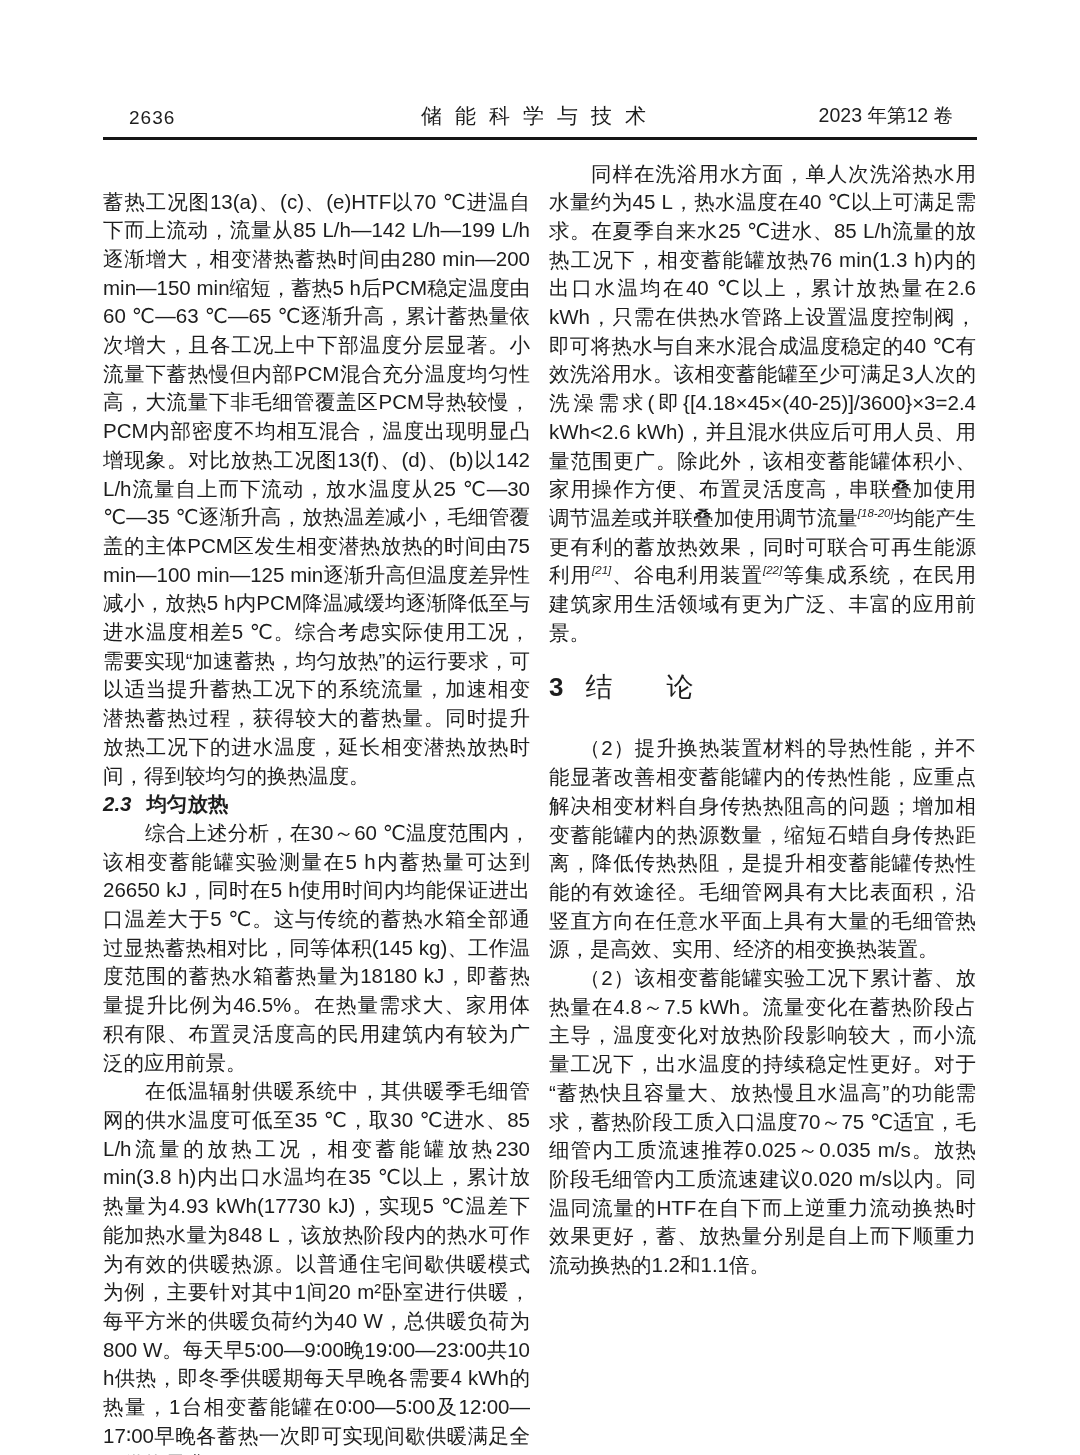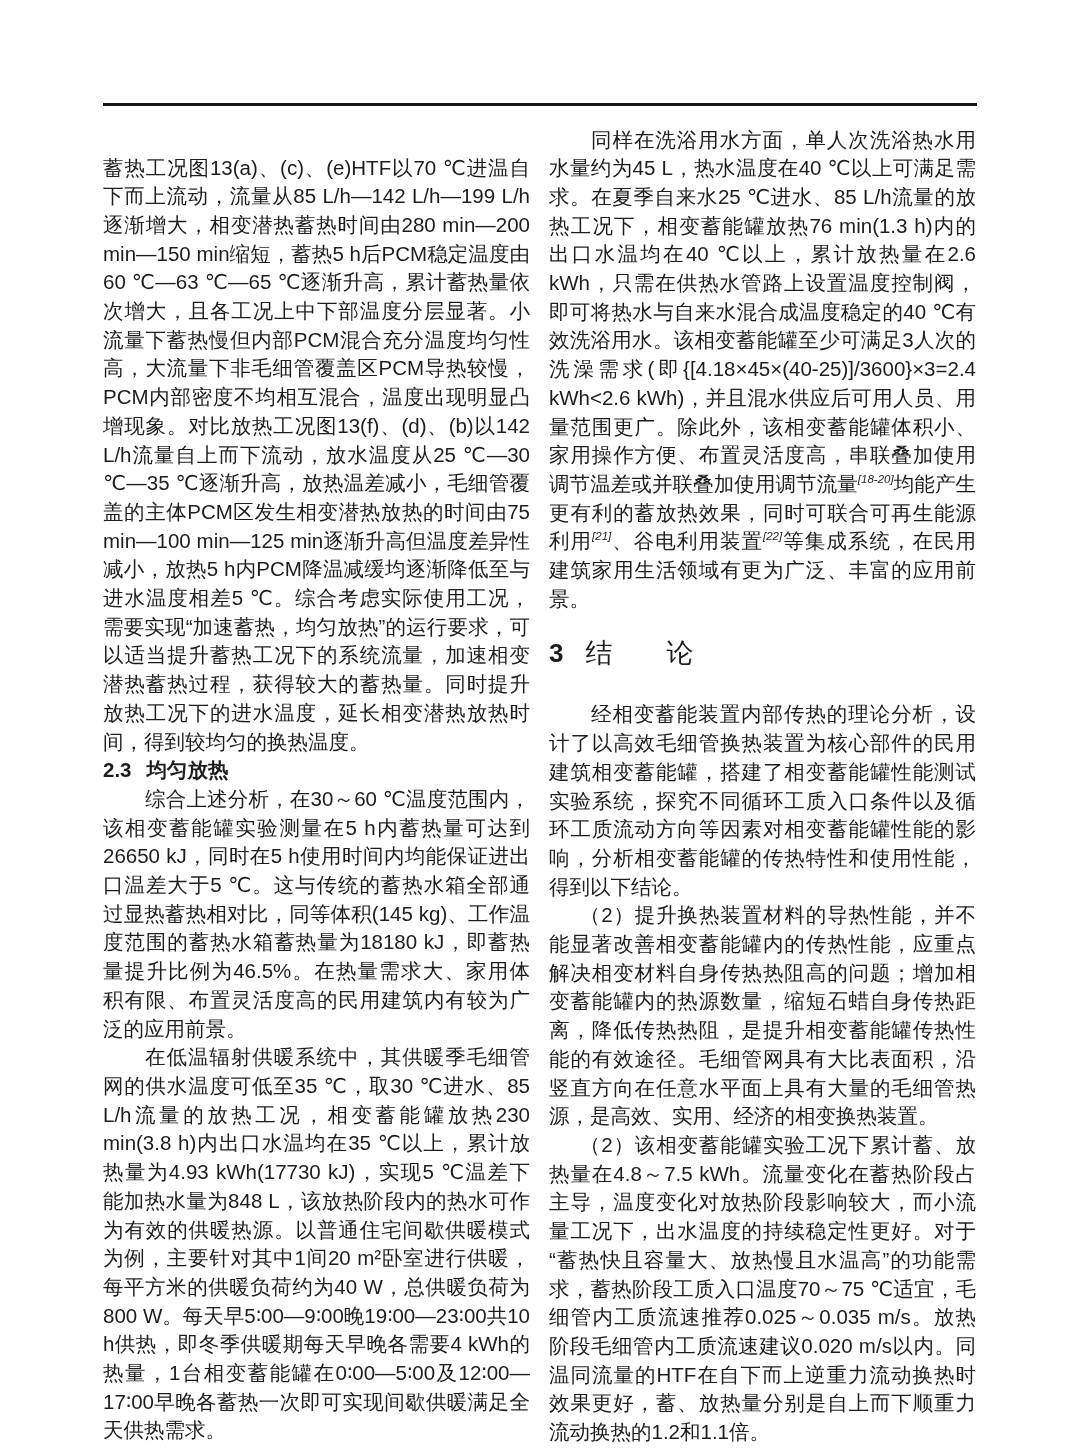--- a/index.html
+++ b/index.html
@@ -73,21 +73,21 @@
   .col p.numbered {
     text-indent: 1.5em;
   }
   .h23 {
     margin: 0;
     font-size: 20.5px;
     line-height: 28.7px;
     font-weight: bold;
     text-indent: 0;
   }
-  .h23 .h23num { margin-right: 15px; }
+  .h23 .h23num { margin-right: 15px; font-style: italic; }
   .h3 {
     margin: 25px 0 32px 0;
     font-size: 27px;
     line-height: 30px;
     font-weight: normal;
   }
   .h3 .h3num {
     font-weight: bold;
     font-size: 26px;
     margin-right: 22px;
@@ -98,39 +98,43 @@
     vertical-align: super;
     letter-spacing: 0;
     font-style: italic;
   }
 </style>
 </head>
 <body>
 
 <div class="page">
 
+  <header class="header">
+    <span class="pagenum">2636</span>
+    <span class="jtitle">储能科学与技术</span>
+    <span class="vol">2023 年第12 卷</span>
+  </header>
 
   <div class="rule"></div>
 
   <main class="columns">
 
     <section class="col">
       <p class="noindent">蓄热工况图13(a)、(c)、(e)HTF以70 ℃进温自下而上流动，流量从85 L/h—142 L/h—199 L/h逐渐增大，相变潜热蓄热时间由280 min—200 min—150 min缩短，蓄热5 h后PCM稳定温度由60 ℃—63 ℃—65 ℃逐渐升高，累计蓄热量依次增大，且各工况上中下部温度分层显著。小流量下蓄热慢但内部PCM混合充分温度均匀性高，大流量下非毛细管覆盖区PCM导热较慢，PCM内部密度不均相互混合，温度出现明显凸增现象。对比放热工况图13(f)、(d)、(b)以142 L/h流量自上而下流动，放水温度从25 ℃—30 ℃—35 ℃逐渐升高，放热温差减小，毛细管覆盖的主体PCM区发生相变潜热放热的时间由75 min—100 min—125 min逐渐升高但温度差异性减小，放热5 h内PCM降温减缓均逐渐降低至与进水温度相差5 ℃。综合考虑实际使用工况，需要实现“加速蓄热，均匀放热”的运行要求，可以适当提升蓄热工况下的系统流量，加速相变潜热蓄热过程，获得较大的蓄热量。同时提升放热工况下的进水温度，延长相变潜热放热时间，得到较均匀的换热温度。</p>
       <h3 class="h23">
         <span class="h23num">2.3</span><span>均匀放热</span>
       </h3>
       <p>综合上述分析，在30～60 ℃温度范围内，该相变蓄能罐实验测量在5 h内蓄热量可达到26650 kJ，同时在5 h使用时间内均能保证进出口温差大于5 ℃。这与传统的蓄热水箱全部通过显热蓄热相对比，同等体积(145 kg)、工作温度范围的蓄热水箱蓄热量为18180 kJ，即蓄热量提升比例为46.5%。在热量需求大、家用体积有限、布置灵活度高的民用建筑内有较为广泛的应用前景。</p>
       <p>在低温辐射供暖系统中，其供暖季毛细管网的供水温度可低至35 ℃，取30 ℃进水、85 L/h流量的放热工况，相变蓄能罐放热230 min(3.8 h)内出口水温均在35 ℃以上，累计放热量为4.93 kWh(17730 kJ)，实现5 ℃温差下能加热水量为848 L，该放热阶段内的热水可作为有效的供暖热源。以普通住宅间歇供暖模式为例，主要针对其中1间20 m²卧室进行供暖，每平方米的供暖负荷约为40 W，总供暖负荷为800 W。每天早5∶00—9∶00晚19∶00—23∶00共10 h供热，即冬季供暖期每天早晚各需要4 kWh的热量，1台相变蓄能罐在0∶00—5∶00及12∶00—17∶00早晚各蓄热一次即可实现间歇供暖满足全天供热需求。</p>
     </section>
 
     <section class="col">
       <p><span>同样在洗浴用水方面，单人次洗浴热水用水量约为45 L，热水温度在40 ℃以上可满足需求。在夏季自来水25 ℃进水、85 L/h流量的放热工况下，相变蓄能罐放热76 min(1.3 h)内的出口水温均在40 ℃以上，累计放热量在2.6 kWh，只需在供热水管路上设置温度控制阀，即可将热水与自来水混合成温度稳定的40 ℃有效洗浴用水。该相变蓄能罐至少可满足3人次的洗澡需求(即{[4.18×45×(40-25)]/3600}×3=2.4 kWh&lt;2.6 kWh)，并且混水供应后可用人员、用量范围更广。除此外，该相变蓄能罐体积小、家用操作方便、布置灵活度高，串联叠加使用调节温差或并联叠加使用调节流量</span><sup>[18-20]</sup><span>均能产生更有利的蓄放热效果，同时可联合可再生能源利用</span><sup>[21]</sup><span>、谷电利用装置</span><sup>[22]</sup><span>等集成系统，在民用建筑家用生活领域有更为广泛、丰富的应用前景。</span></p>
       <h2 class="h3">
         <span class="h3num">3</span><span>结　　论</span>
       </h2>
-      <p>经相变蓄能装置内部传热的理论分析，设计了以高效毛细管换热装置为核心部件的民用建筑相变蓄能罐，搭建了相变蓄能罐性能测试实验系统，探究不同循环工质入口条件以及循环工质流动方向等因素对相变蓄能罐性能的影响，分析相变蓄能罐的传热特性和使用性能，得到以下结论。</p>
       <p class="numbered">（2）提升换热装置材料的导热性能，并不能显著改善相变蓄能罐内的传热性能，应重点解决相变材料自身传热热阻高的问题；增加相变蓄能罐内的热源数量，缩短石蜡自身传热距离，降低传热热阻，是提升相变蓄能罐传热性能的有效途径。毛细管网具有大比表面积，沿竖直方向在任意水平面上具有大量的毛细管热源，是高效、实用、经济的相变换热装置。</p>
       <p class="numbered">（2）该相变蓄能罐实验工况下累计蓄、放热量在4.8～7.5 kWh。流量变化在蓄热阶段占主导，温度变化对放热阶段影响较大，而小流量工况下，出水温度的持续稳定性更好。对于“蓄热快且容量大、放热慢且水温高”的功能需求，蓄热阶段工质入口温度70～75 ℃适宜，毛细管内工质流速推荐0.025～0.035 m/s。放热阶段毛细管内工质流速建议0.020 m/s以内。同温同流量的HTF在自下而上逆重力流动换热时效果更好，蓄、放热量分别是自上而下顺重力流动换热的1.2和1.1倍。</p>
 
     </section>
 
   </main>
 </div>
 
 </body></html>

